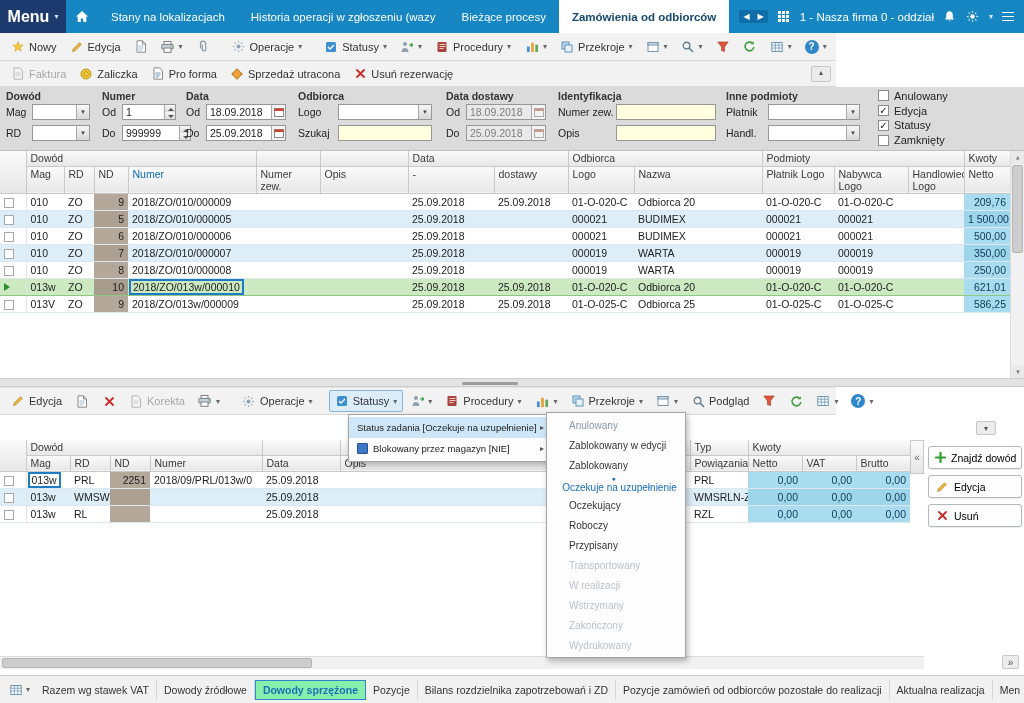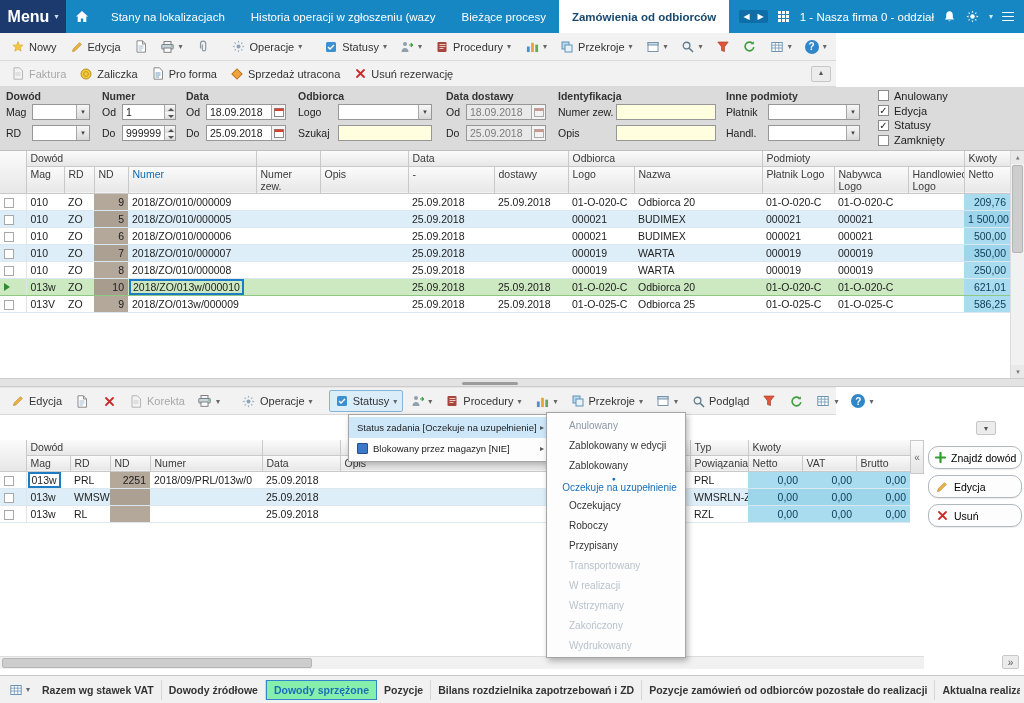--- a/index.html
+++ b/index.html
@@ -94,42 +94,42 @@
   .collapse-down::after { content:"▾"; }
   .collapse-left { position:absolute; left:910px; top:440px; width:14px; height:34px; background:linear-gradient(#fbfbfb,#e4e4e4); border:1px solid #c9c9c9; display:flex; align-items:center; justify-content:center; color:#666; cursor:pointer; font-size:10px; }
   .collapse-left::after { content:"«"; }
   .hscroll2 { position:absolute; left:0; top:656px; width:924px; height:13px; background:#f1f1f1; border-top:1px solid #dddddd; }
   .hthumb { position:absolute; left:2px; top:1px; height:10px; width:310px; background:#cdcdcd; border:1px solid #b5b5b5; border-radius:2px; }
   .more-right { position:absolute; left:1002px; top:655px; width:17px; height:14px; display:flex; align-items:center; justify-content:center; color:#555; background:#ececec; border:1px solid #c8c8c8; border-radius:2px; cursor:pointer; font-size:10px; }
   .more-right::after { content:"»"; }
 
   
   .side-panel { position:absolute; left:928px; top:446px; width:94px; display:flex; flex-direction:column; gap:6px; }
-  .side-btn { display:flex; align-items:center; gap:5px; height:23px; padding:0 6px; background:#fdfdfd; border:1px solid #b2b8be; border-radius:10px; font-size:10.5px; font-family:inherit; cursor:pointer; box-shadow:0 1px 1px rgba(0,0,0,.08); white-space:nowrap; }
+  .side-btn { display:flex; align-items:center; gap:5px; height:23px; padding:0 6px; background:#fdfdfd; border:1px solid #b2b8be; border-radius:3px; font-size:10.5px; font-family:inherit; cursor:pointer; box-shadow:0 1px 1px rgba(0,0,0,.08); white-space:nowrap; }
 
   
   .menu { position:absolute; left:348px; top:414px; width:200px; background:#fdfdfd; border:1px solid #a5a5a5; box-shadow:2px 3px 6px rgba(0,0,0,.28); z-index:60; padding:2px 0; }
   .mitem { height:21px; display:flex; align-items:center; padding:0 16px 0 8px; font-size:9.5px; position:relative; color:#222; cursor:pointer; white-space:nowrap; overflow:hidden; }
   .mitem.hl { background:#cde6f8; }
   .mi-arrow { position:absolute; right:3px; font-size:8px; color:#555; }
   .mi-arrow::after { content:"▸"; }
   .mi-icon { flex:none; width:11px; height:11px; margin-right:5px; background:#3c78c8; border:1px solid #26508c; border-radius:1px; }
   .submenu { position:absolute; left:546px; top:412px; width:140px; background:#fdfdfd; border:1px solid #a5a5a5; box-shadow:2px 3px 6px rgba(0,0,0,.28); z-index:61; padding:2px 0; }
   .smitem { height:20px; display:flex; align-items:center; padding-left:7px; font-size:10px; cursor:pointer; white-space:nowrap; }
   .sm-bullet { width:15px; font-size:6.5px; color:#1a6fb8; flex:none; }
   .smitem.selected .sm-bullet::before { content:"●"; }
   .smitem.normal { color:#333; }
   .smitem.muted { color:#8a97a5; }
   .smitem.selected { color:#1a6fb8;flex-direction:column; }
   .smitem.disabled { color:#b9c2cb; }
 
   
   .bottombar { position:absolute; top:675px; left:0; width:1024px; height:28px; background:#f1f1f1; border-top:1px solid #c8c8c8; display:flex; align-items:center; padding:0 4px; overflow:hidden; }
   .bb-icon { display:flex; align-items:center; gap:3px; padding:0 5px; color:#555; cursor:pointer; }
-  .btab { padding:4px 7px; border-right:1px solid #d6d6d6; color:#333; white-space:nowrap; font-size:10.5px; cursor:pointer;font-weight:bold; }
+  .btab { padding:4px 7px; border-right:1px solid #d6d6d6; color:#333; white-space:nowrap; font-size:10.5px; cursor:pointer; }
   .btab.active { background:#86efac; border:1px solid #2f86c8; color:#1a6fb8; font-weight:bold; padding:3px 7px; }
 </style>
 </head>
 <body>
 
 <div class="app">
 
   <header class="topbar">
     <div class="menu-btn">
       <span>Menu</span>
@@ -415,21 +415,21 @@
         <span class="fld" style="width:54px;">
             <span class="val">1</span>
             <span class="spin">
               <i class="up"></i>
               <i class="dn"></i>
             </span>
           </span>
         </div>
       <div class="frow" style="top:35px;">
           <span class="fsub" style="width:20px;">Do</span>
-        <span class="fld" style="width:54px;">
+        <span class="fld" style="width:69px;">
             <span class="val">999999</span>
             <span class="spin">
               <i class="up"></i>
               <i class="dn"></i>
             </span>
           </span>
         </div>
     </div>
     <div class="fg" style="left:186px;">
       <div class="flabel">Data</div>

